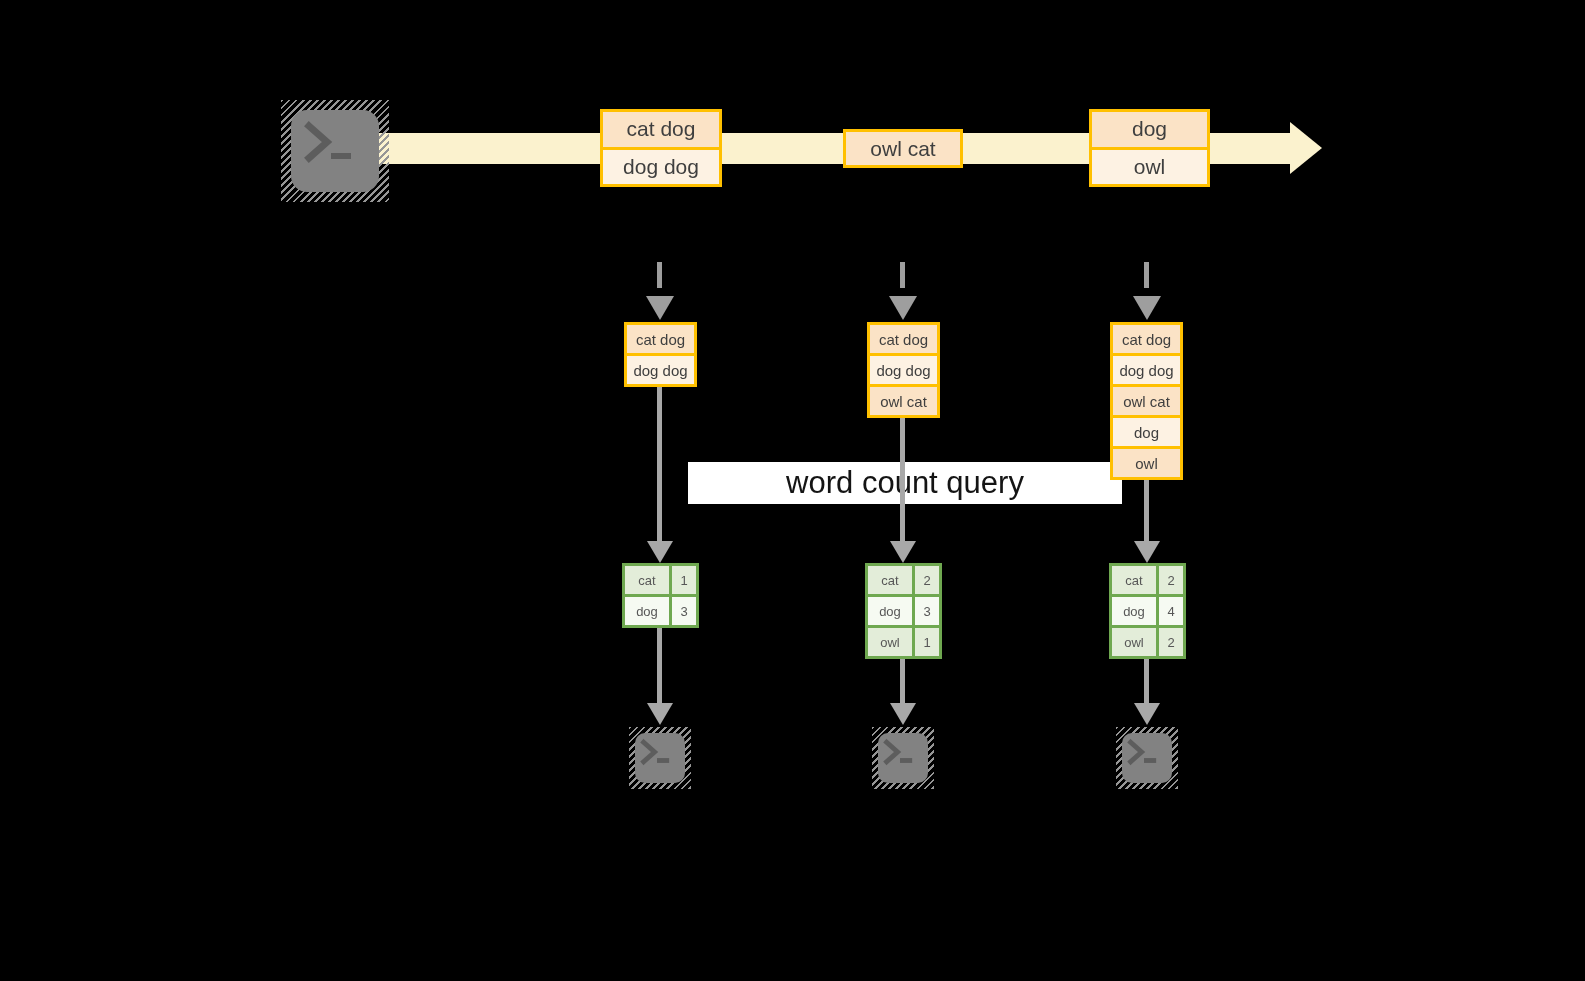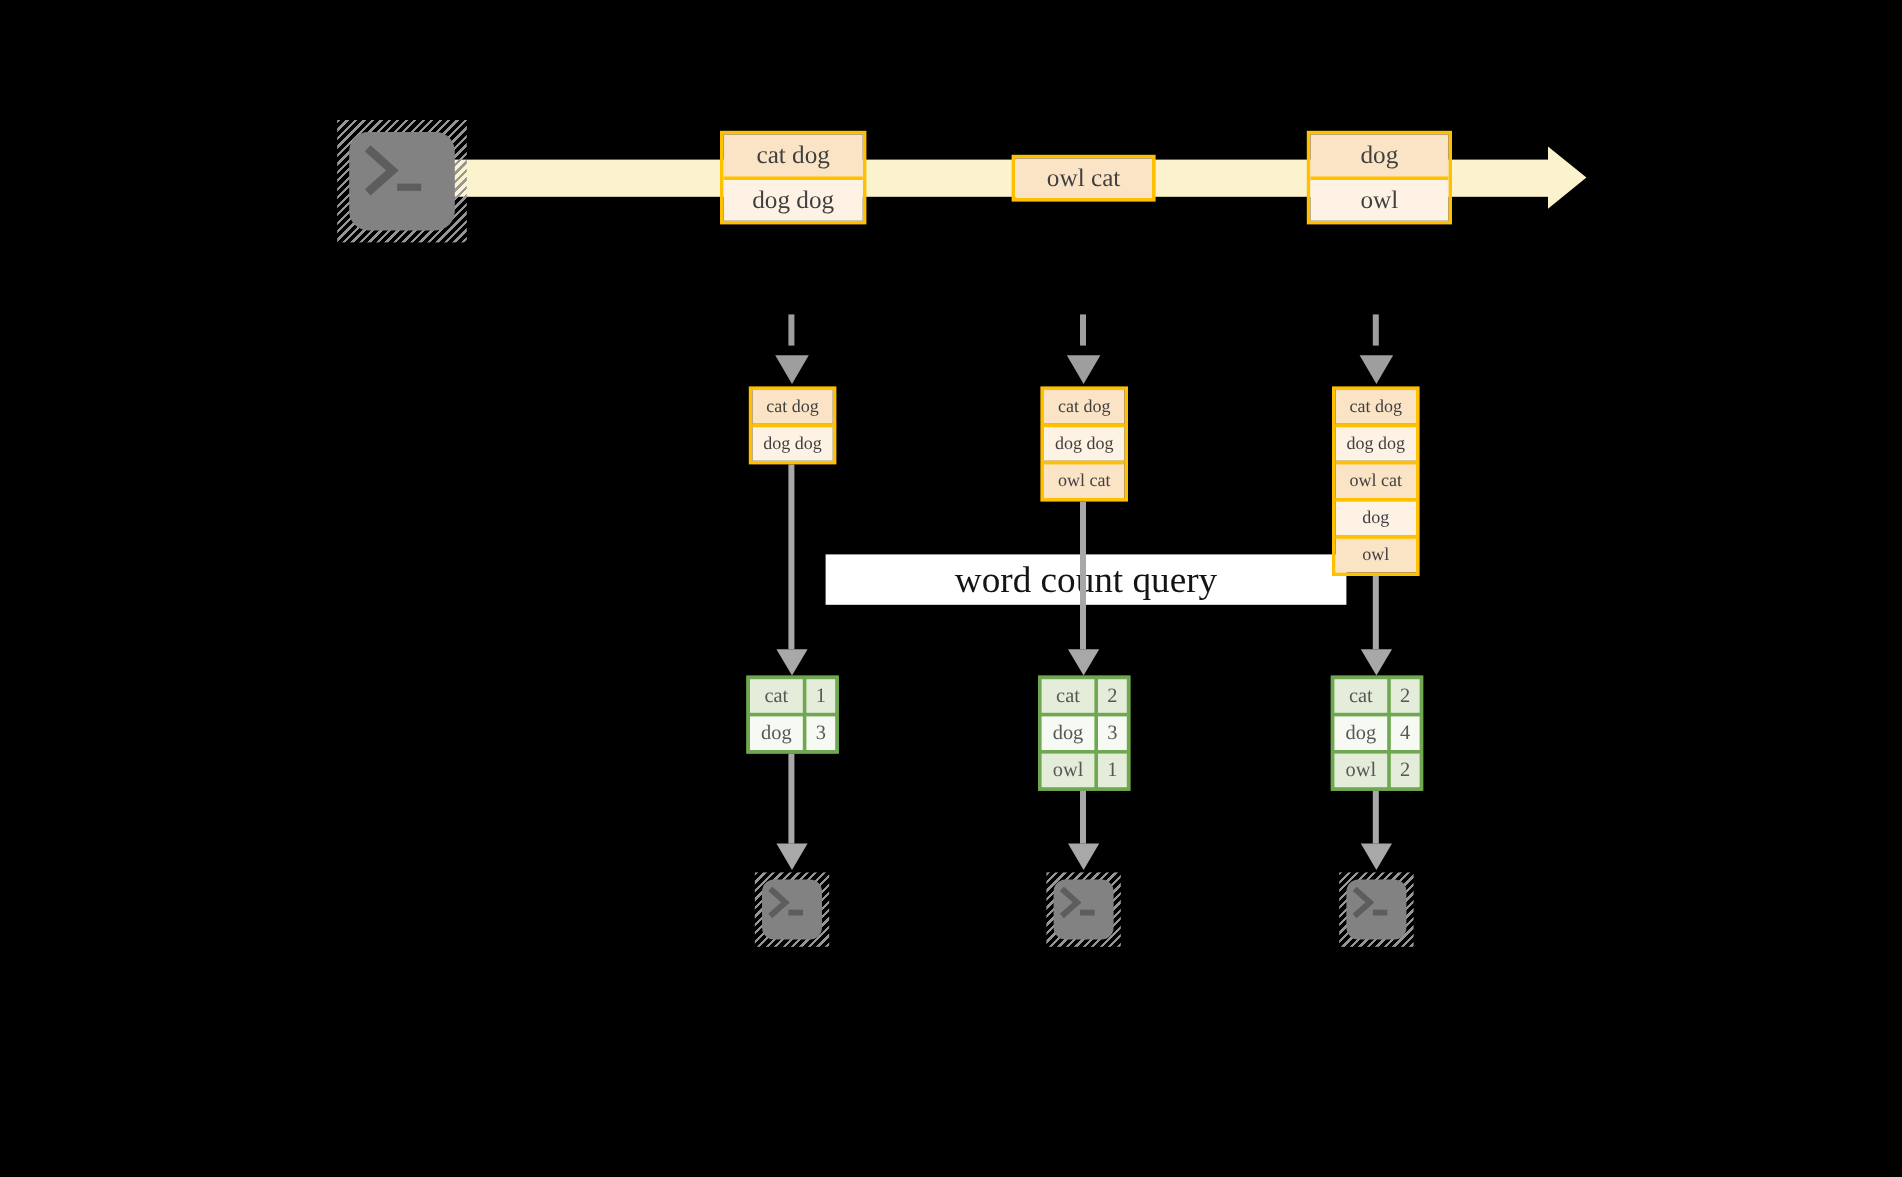--- a/index.html
+++ b/index.html
@@ -1,19 +1,19 @@
 <!DOCTYPE html>
 <html style="--background: #000000; --stream-band: #FBF2CE; --orange-border: #FFC000; --row-peach: #FBE3C6; --row-cream: #FDF2E3; --green-border: #6FA850; --green-cell: #E3EDD9; --green-cell-light: #F6FAF2; --arrow-gray: #A8A8A8; --dash-gray: #9E9E9E; --terminal-gray: #828282; --terminal-glyph: #5D5D5D; --hatch-gray: #969696; --box-text: #3F3F3F; --table-text: #575757; --query-text: #141414;"><head>
 <meta charset="utf-8">
 <style>
   html,body{margin:0;padding:0;background:#000;}
   .canvas{
     position:relative;width:1585px;height:981px;overflow:hidden;
     background:var(--background,#000);
-    font-family:Liberation Serif, serif;
+    font-family:Liberation Sans, sans-serif;
   }
   
   .stream-band{position:absolute;z-index:0;background:var(--stream-band,#FBF2CE);}
   .stream-head{position:absolute;z-index:0;width:0;height:0;
     border-top:26px solid transparent;border-bottom:26px solid transparent;
     border-left:32px solid var(--stream-band,#FBF2CE);}
   
   .obox{position:absolute;z-index:3;box-sizing:border-box;
     border:3px solid var(--orange-border,#FFC000);
     display:flex;flex-direction:column;}
@@ -23,21 +23,21 @@
   .obox-lg .row{flex:1;font-size:21px;}
   .obox-sm .row{height:28px;font-size:15px;}
   .fill-a{background:var(--row-peach,#FBE3C6);}
   .fill-b{background:var(--row-cream,#FDF2E3);}
   
   .gtable{position:absolute;z-index:3;box-sizing:border-box;width:77px;
     border:3px solid var(--green-border,#6FA850);
     background:var(--green-border,#6FA850);
     display:grid;grid-template-columns:44px 24px;grid-auto-rows:28px;gap:3px;}
   .gtable .cell{display:flex;align-items:center;justify-content:center;
-    font-size:17px;color:var(--table-text,#575757);}
+    font-size:13px;color:var(--table-text,#575757);}
   .gfill-a{background:var(--green-cell,#E3EDD9);}
   .gfill-b{background:var(--green-cell-light,#F6FAF2);}
   
   .vline{position:absolute;z-index:2;width:5px;background:var(--arrow-gray,#A8A8A8);}
   .vdash{position:absolute;z-index:2;width:5px;background:var(--dash-gray,#9E9E9E);}
   .head-down{position:absolute;z-index:2;width:0;height:0;
     border-left:13px solid transparent;border-right:13px solid transparent;
     border-top:22px solid var(--arrow-gray,#A8A8A8);}
   .head-down-lg{position:absolute;z-index:2;width:0;height:0;
     border-left:14px solid transparent;border-right:14px solid transparent;

